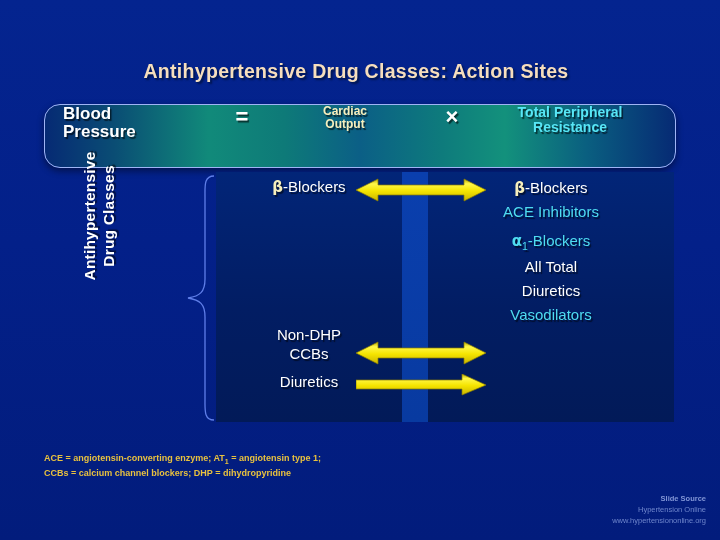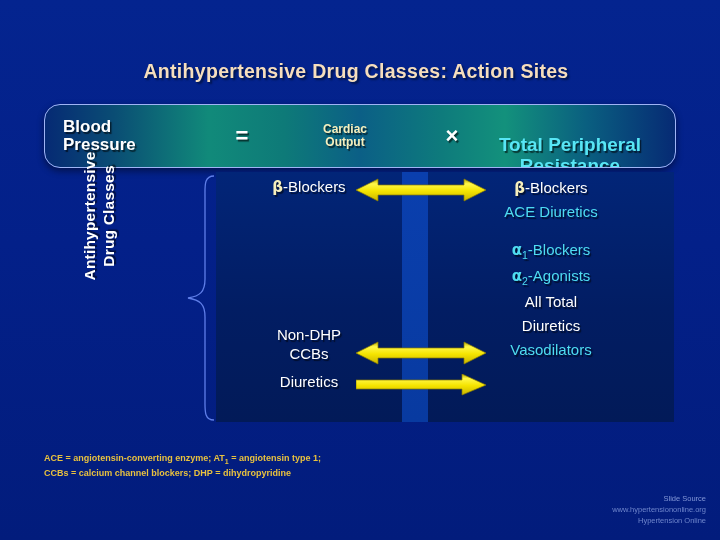--- a/index.html
+++ b/index.html
@@ -51,32 +51,31 @@
         #0a5f80 86%,
         #062a74 100%);
     box-shadow: 0 3px 7px rgba(0,0,0,0.45);
     overflow: hidden;
   }
   .eq-cell {
     position: absolute;
     top: 0;
     height: 62px;
     display: flex;
-    align-items: center;
     justify-content: center;
     text-align: center;
     font-weight: bold;
     line-height: 1.08;
     text-shadow: 1.5px 1.5px 1px rgba(0,0,0,0.6);
   }
   #eq-bp       { left: 18px;  width: 150px; font-size: 17px; color: #ffffff; justify-content: flex-start; text-align: left; }
   #eq-equals   { left: 176px; width: 42px;  font-size: 22px; color: #ffffff; }
   #eq-co       { left: 220px; width: 160px; font-size: 12px; color: #f6efbd; }
   #eq-times    { left: 385px; width: 44px;  font-size: 22px; color: #ffffff; }
-  #eq-tpr      { left: 432px; width: 186px; font-size: 19px; color: #58e6f5; margin-top: 20px; }
+  #eq-tpr      { left: 432px; width: 186px; font-size: 14px; color: #58e6f5; }
 
   
   .panel {
     position: absolute;
     top: 172px;
     height: 250px;
     background: linear-gradient(180deg, #022578 0%, #021d63 55%, #021a58 100%);
   }
   #panel-co  { left: 216px; width: 186px; }
   #panel-mid { left: 402px; width: 26px; background: linear-gradient(180deg,#0a3fae 0%, #083aa0 100%); }
@@ -166,21 +165,21 @@
   #credit {
     position: absolute;
     right: 14px;
     top: 494px;
     width: 230px;
     text-align: right;
     color: #6f86cc;
     font-size: 7.5px;
     line-height: 1.45;
   }
-  #credit .strong { font-weight: normal; color: #8296d6; }
+  #credit .strong { font-weight: bold; color: #8296d6; }
 </style>
 </head>
 <body>
 
 <div id="slide">
 
   <div id="title">Antihypertensive Drug Classes:  Action Sites</div>
 
   <div id="eqbox">
     <div class="eq-cell" id="eq-bp">
@@ -238,32 +237,31 @@
   <svg class="arrow" style="left:356px; top:341px;" width="130" height="24" viewBox="0 0 130 24">
     <polygon points="0,12 22,1 22,7 108,7 108,1 130,12 108,23 108,17 22,17 22,23" fill="url(#ag1)" stroke="#8a7d00" stroke-width="0.7"></polygon>
   </svg>
 
   <svg class="arrow" style="left:356px; top:374px;" width="130" height="22" viewBox="0 0 130 22">
     <polygon points="0,6 106,6 106,0 130,11 106,21 106,15 0,15" fill="url(#ag1)" stroke="#8a7d00" stroke-width="0.7"></polygon>
   </svg>
 
   <div id="tpr-list">
     <div class="tpr-item white"><span class="gk" style="color:#f6efbd">β</span>-Blockers</div>
-    <div class="tpr-item">ACE Diuretics</div>
-    <div class="tpr-item" style="margin-top:13px"><span class="gk">α</span><span class="sub">1</span>-Blockers</div>
-    <div class="tpr-item"><span class="gk">α</span><span class="sub">2</span>-Agonists</div>
+    <div class="tpr-item">ACE Inhibitors</div>
+    <div class="tpr-item" style="margin-top:4px"><span class="gk">α</span><span class="sub">1</span>-Blockers</div>
     <div class="tpr-item white">All Total</div>
     <div class="tpr-item white">Diuretics</div>
     <div class="tpr-item">Vasodilators</div>
   </div>
 
   <div id="footnote">
     <div>ACE = angiotensin-converting enzyme; AT<span class="sub">1</span> = angiotensin type 1;</div>
     <div>CCBs = calcium channel blockers; DHP = dihydropyridine</div>
   </div>
 
   <div id="credit">
     <div class="strong">Slide Source</div>
+    <div>Hypertension Online</div>
     <div>www.hypertensiononline.org</div>
-    <div>Hypertension Online</div>
   </div>
 
 </div>
 
 </body></html>

